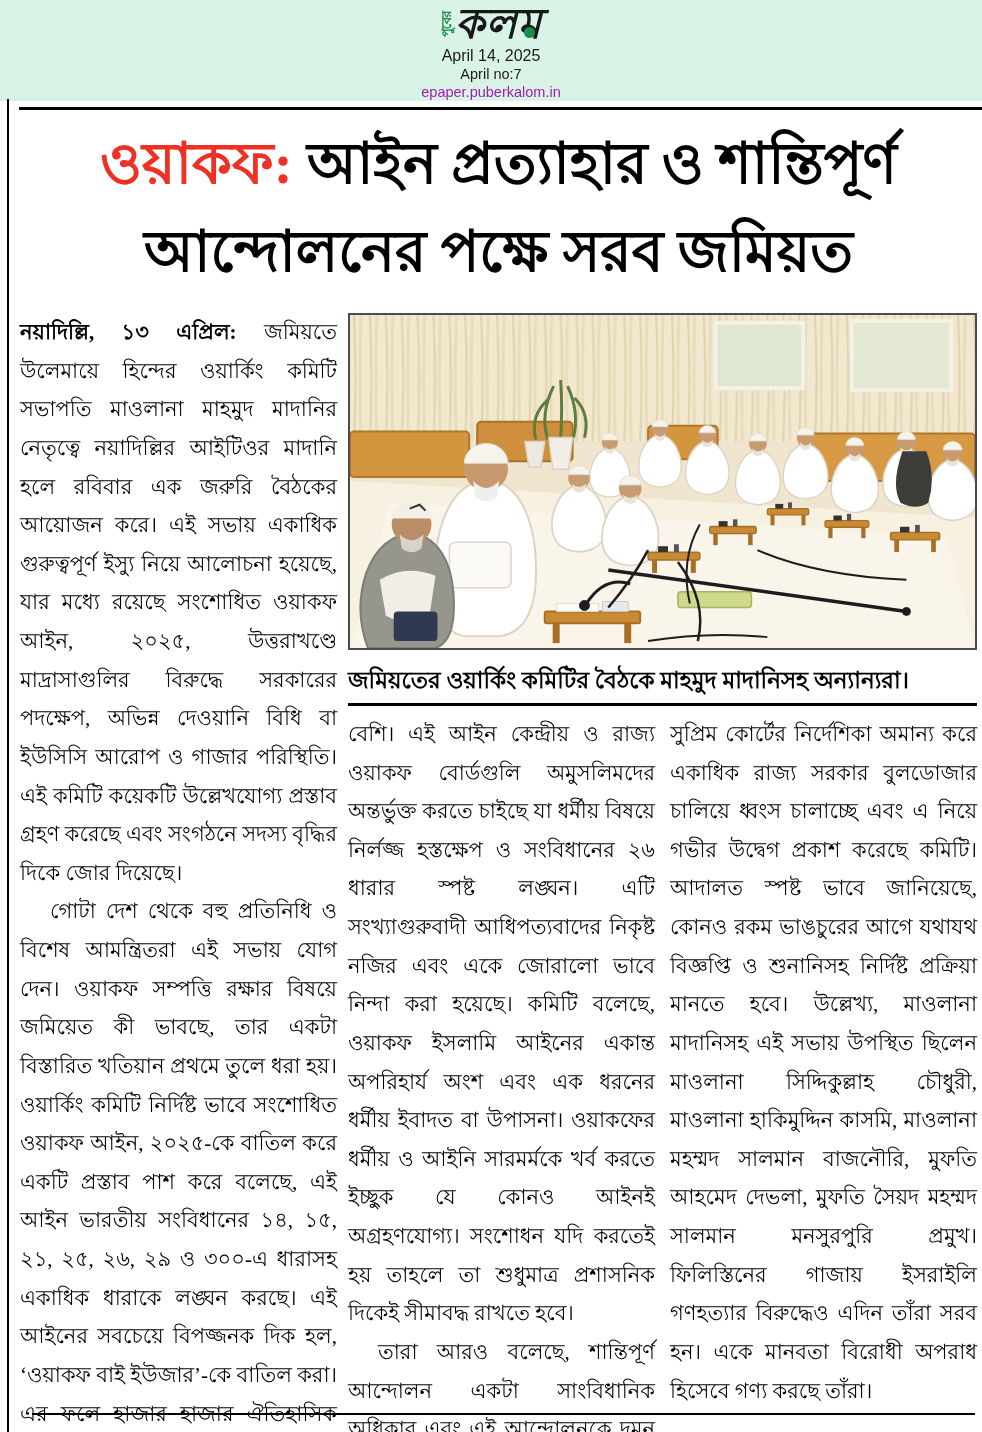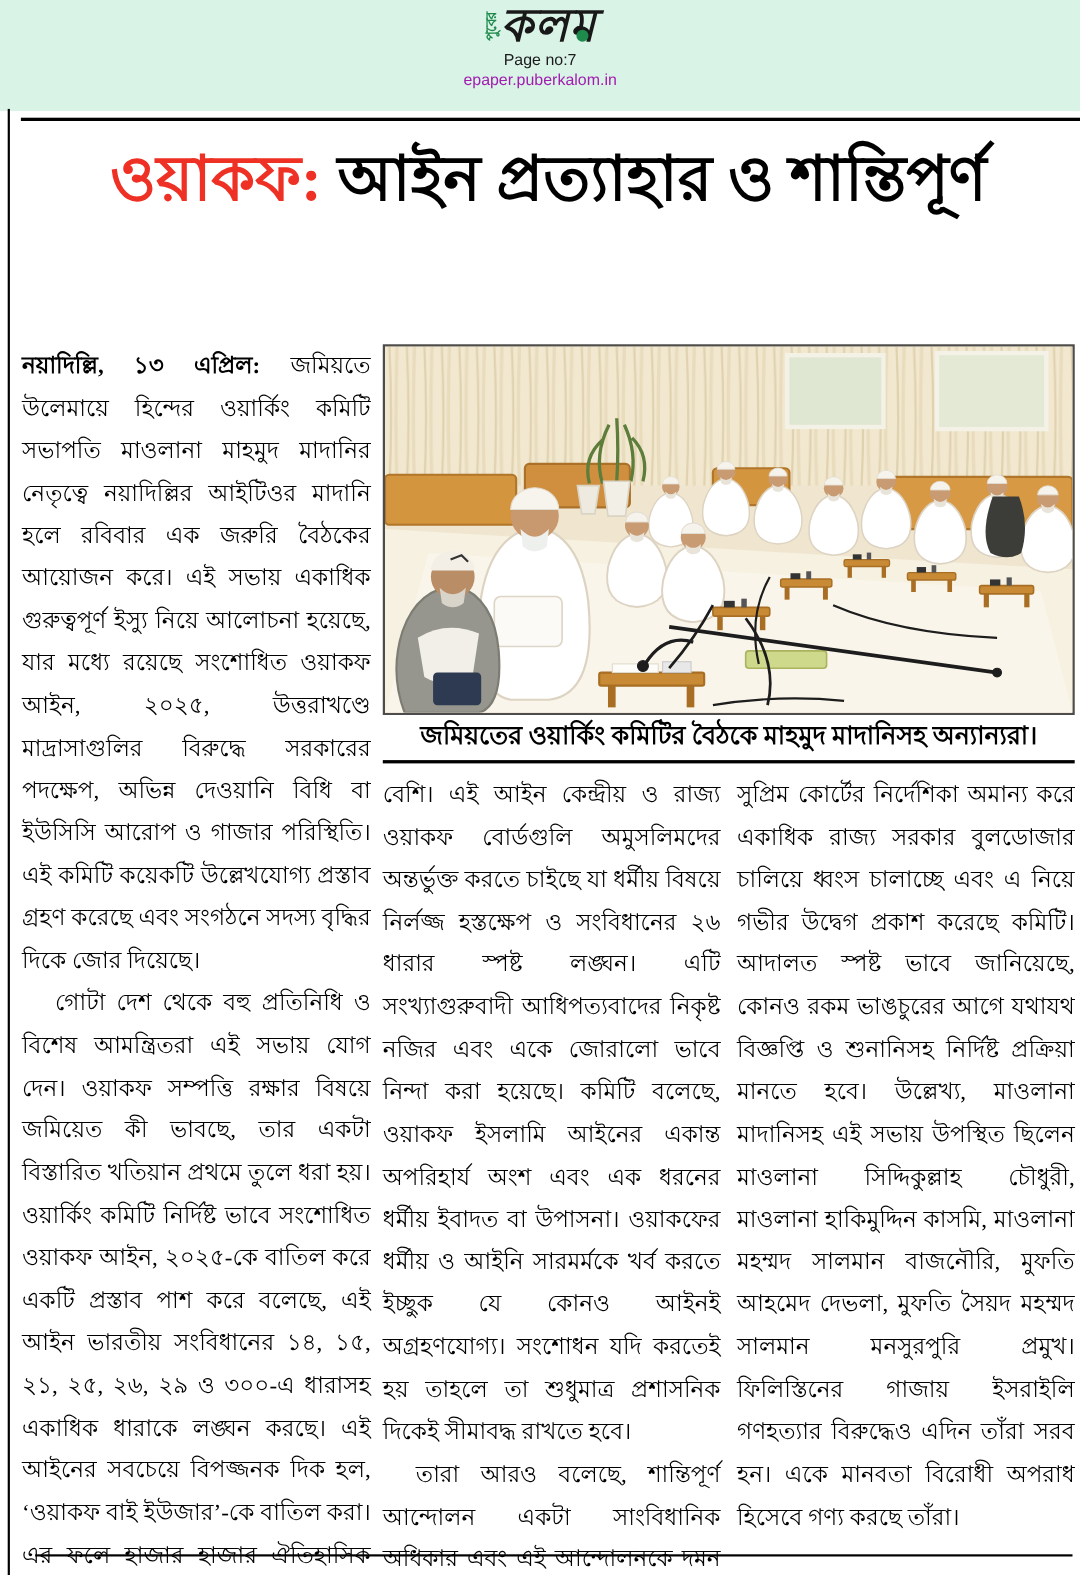--- a/index.html
+++ b/index.html
@@ -30,46 +30,48 @@
   
   .body-area { position:absolute; top:313px; left:20px; width:957px; color:#000; }
   .cols-wrap { display:flex; gap:11px; }
   .col { text-align:justify; font-size:21px; line-height:1.84; }
   .col p + p { text-indent:30px; }
   .col-1 { width:317px; flex:0 0 317px; }
   .right-zone { flex:1 1 auto; width:629px; }
 
   .photo-box { width:629px; height:337px; border:2px solid #4c4c4c; background:#f0e6d0; overflow:hidden; }
   .photo-box svg { display:block; width:100%; height:100%; }
-  .caption { text-align:center; font-weight:bold; font-size:23px; padding:4px 0 4px 0; line-height:1.3; }
+  .caption { font-weight:bold; font-size:23px; padding:16px 0 4px 0; line-height:1.3; }
   .caption-rule { border:none; border-top:3px solid #000; margin:3px 0 9px 0; }
   .sub-cols { display:flex; gap:15px; }
   .col-2, .col-3 { flex:1 1 0; }
 </style>
 </head>
 <body>
 
 <div class="page">
 
   <div class="topband"></div>
 
   <div class="masthead">
     <div class="logo-row">
       <span class="logo-side">পুবের</span>
       <span class="logo-main"><span>কলম</span><span class="logo-dot"></span></span>
     </div>
-    <div class="mast-page">Page no:7</div>
+    <div class="mast-date">April 14, 2025</div>
+    <div class="mast-page">April no:7</div>
     <div class="mast-site">epaper.puberkalom.in</div>
   </div>
 
   <div class="left-rule"></div>
   <div class="top-rule"></div>
 
   <div class="headline">
     <div class="hl-line"><span class="hl-kicker">ওয়াকফ:</span><span> আইন প্রত্যাহার ও শান্তিপূর্ণ</span></div>
+    <div class="hl-line">আন্দোলনের পক্ষে সরব জমিয়ত</div>
   </div>
 
   <div class="body-area">
     <div class="cols-wrap">
 
       <div class="col col-1">
         <p><strong>নয়াদিল্লি, ১৩ এপ্রিল:</strong><span> জমিয়তে উলেমায়ে হিন্দের ওয়ার্কিং কমিটি সভাপতি মাওলানা মাহমুদ মাদানির নেতৃত্বে নয়াদিল্লির আইটিওর মাদানি হলে রবিবার এক জরুরি বৈঠকের আয়োজন করে। এই সভায় একাধিক গুরুত্বপূর্ণ ইস্যু নিয়ে আলোচনা হয়েছে, যার মধ্যে রয়েছে সংশোধিত ওয়াকফ আইন, ২০২৫, উত্তরাখণ্ডে মাদ্রাসাগুলির বিরুদ্ধে সরকারের পদক্ষেপ, অভিন্ন দেওয়ানি বিধি বা ইউসিসি আরোপ ও গাজার পরিস্থিতি। এই কমিটি কয়েকটি উল্লেখযোগ্য প্রস্তাব গ্রহণ করেছে এবং সংগঠনে সদস্য বৃদ্ধির দিকে জোর দিয়েছে।</span></p>
         <p>গোটা দেশ থেকে বহু প্রতিনিধি ও বিশেষ আমন্ত্রিতরা এই সভায় যোগ দেন। ওয়াকফ সম্পত্তি রক্ষার বিষয়ে জমিয়েত কী ভাবছে, তার একটা বিস্তারিত খতিয়ান প্রথমে তুলে ধরা হয়। ওয়ার্কিং কমিটি নির্দিষ্ট ভাবে সংশোধিত ওয়াকফ আইন, ২০২৫-কে বাতিল করে একটি প্রস্তাব পাশ করে বলেছে, এই আইন ভারতীয় সংবিধানের ১৪, ১৫, ২১, ২৫, ২৬, ২৯ ও ৩০০-এ ধারাসহ একাধিক ধারাকে লঙ্ঘন করছে। এই আইনের সবচেয়ে বিপজ্জনক দিক হল, ‘ওয়াকফ বাই ইউজার’-কে বাতিল করা। এর ফলে হাজার হাজার ঐতিহাসিক ধর্মস্থল বিপদের মুখে পড়তে চলেছে। সরকারি রিপোর্ট মোতাবেক সংখ্যাটি ৪ লক্ষেরও</p>
       </div>
 

